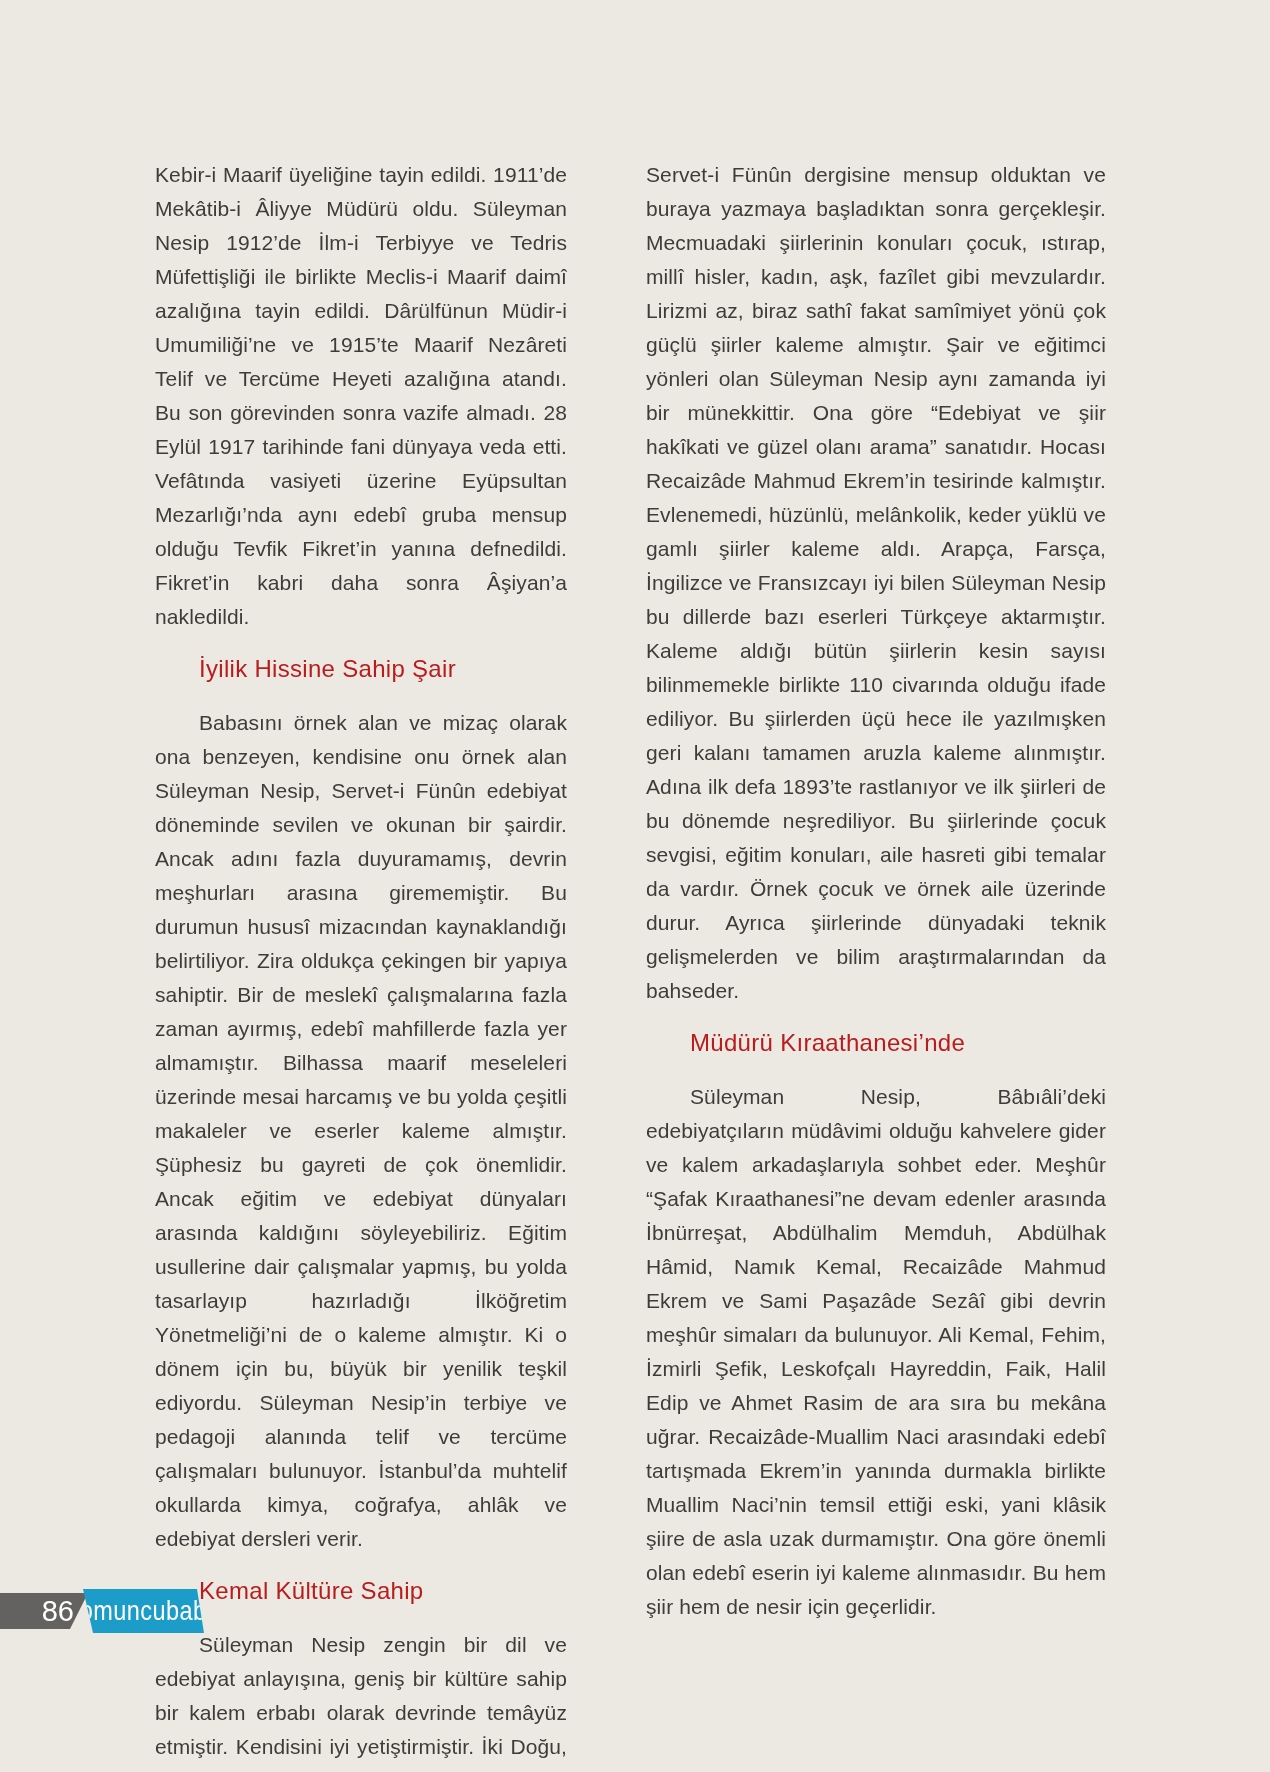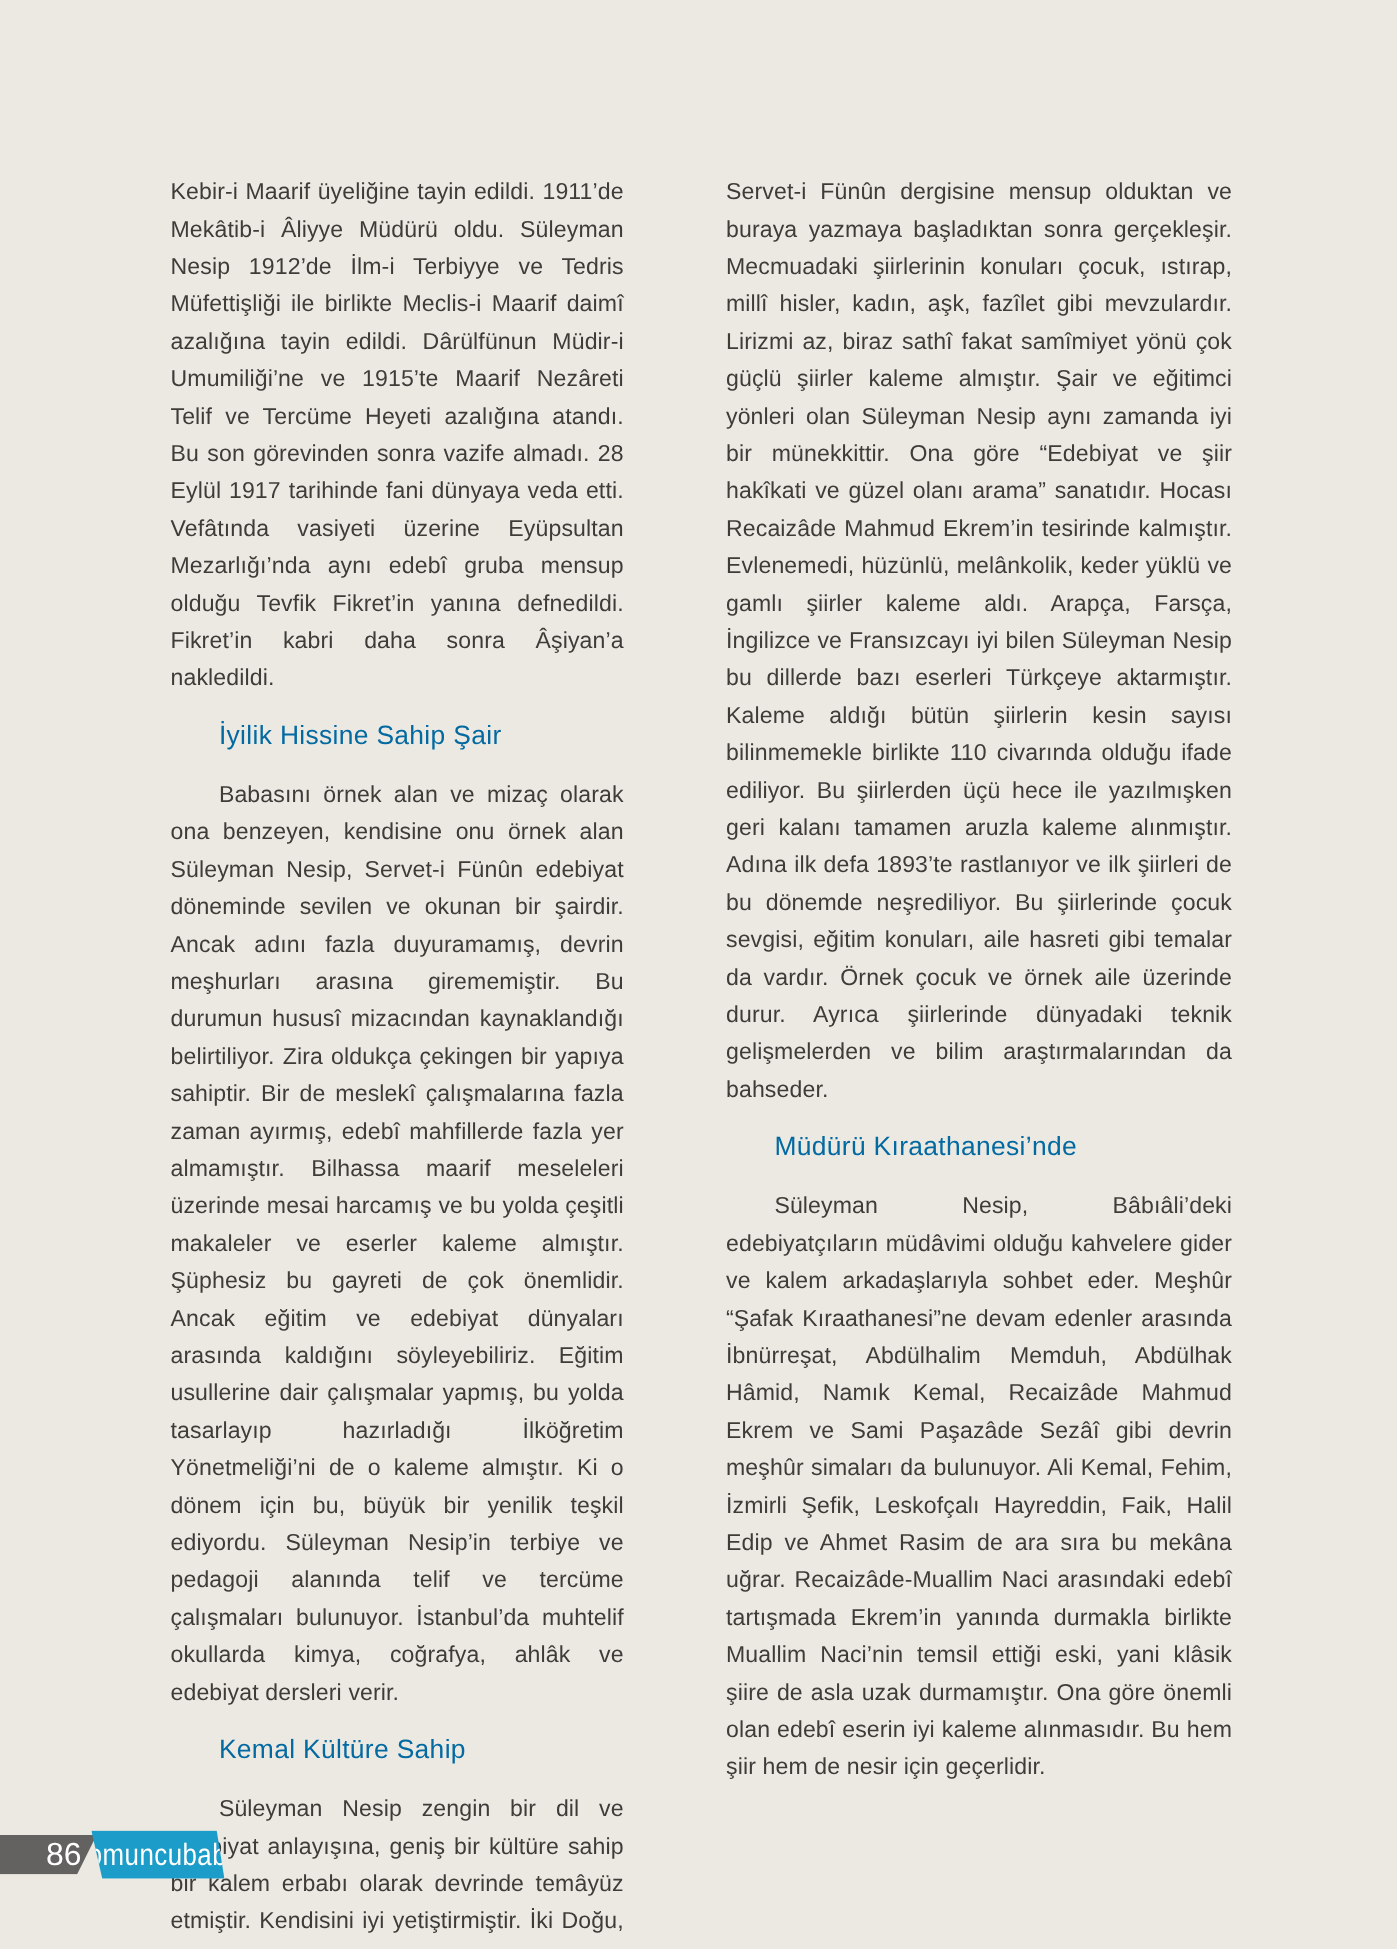--- a/index.html
+++ b/index.html
@@ -19,33 +19,33 @@
     position: absolute;
     top: 148px;
     color: #3e3c39;
     font-size: 21px;
     line-height: 34px;
     font-weight: 300;
     text-align: justify;
     letter-spacing: 0.1px;
   }
   .col-left  { left: 155px; width: 412px; }
-  .col-right { left: 660px; width: 460px; }
+  .col-right { left: 646px; width: 460px; }
   .para { margin: 0; }
   .para.indent { text-indent: 44px; }
   .heading {
     font-size: 24px;
     line-height: 30px;
     font-weight: 500;
-    color: #0369a1;
+    color: #b91c1c;
     margin: 20px 0 22px 44px;
     letter-spacing: 0.3px;
   }
   .footer {
-    position: absolute; left: 0; top: 1654px;
+    position: absolute; left: 0; top: 1579px;
     width: 260px; height: 44px;
   }
   .page-num-band {
     position: absolute; left: 0; top: 4px;
     width: 88px; height: 36px;
     background: #646260;
     clip-path: polygon(0 0, 100% 0, 70px 100%, 0 100%);
     display: flex; align-items: center; justify-content: flex-end;
     padding-right: 14px; box-sizing: border-box;
   }

